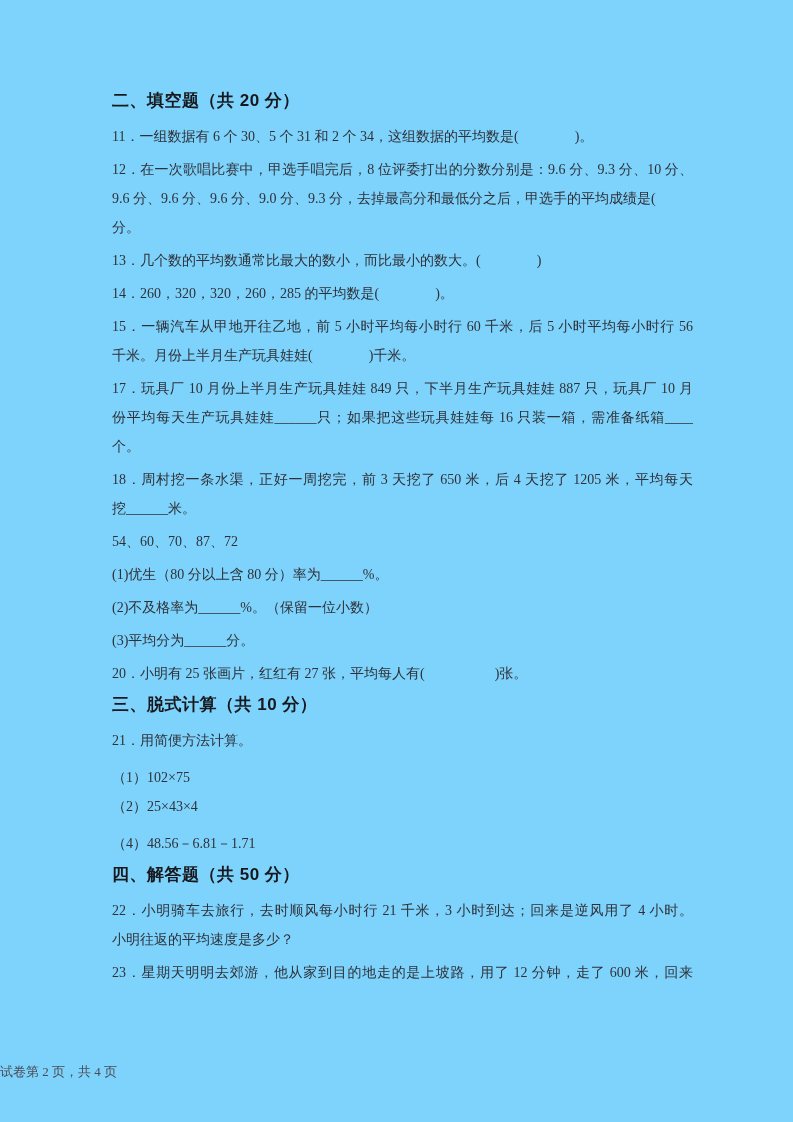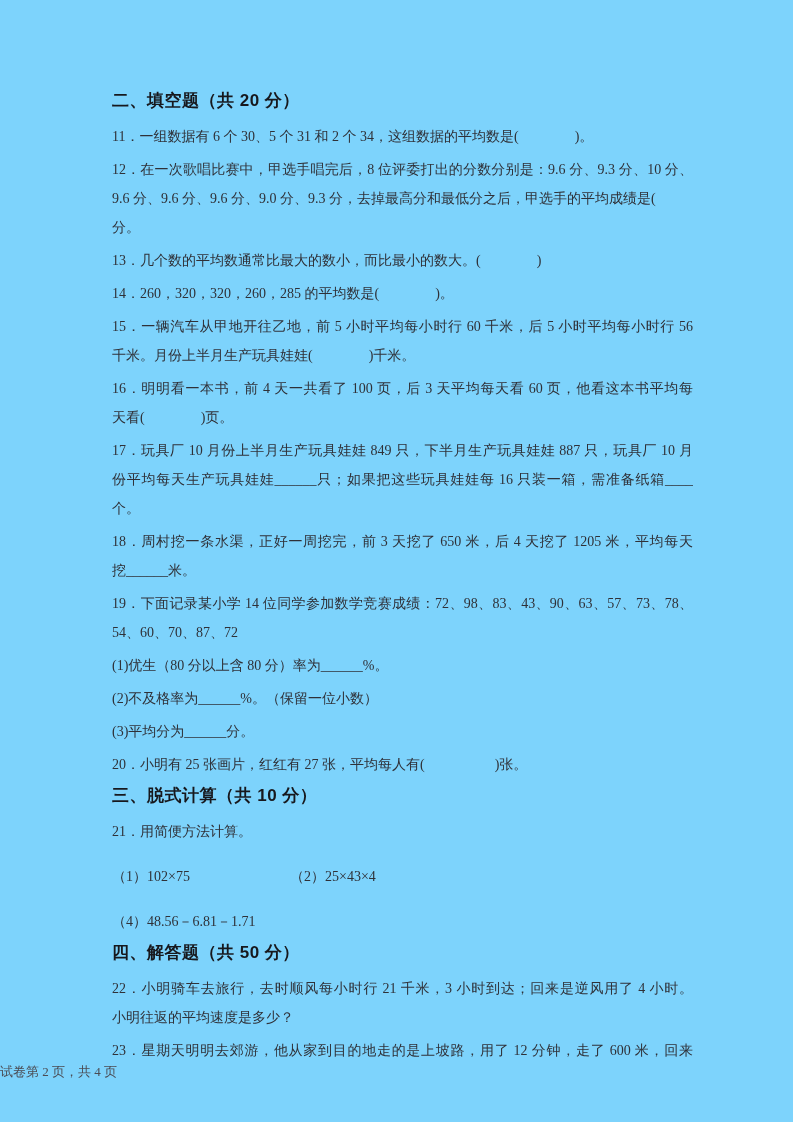--- a/index.html
+++ b/index.html
@@ -28,21 +28,22 @@
     font-size: 14px; line-height: 29px;
     color: #2f3138;
     white-space: nowrap;
     overflow: hidden;
   }
   .line.j { text-align: justify; text-align-last: justify; }
   .calc-row {
     display: flex;
     font-size: 14px; line-height: 29px;
     color: #2f3138;
-    margin: 16px 0 4px 0;
+    margin: 8px 0 4px 0;
+    flex-direction: column;
   }
   .calc-row .c1 { width: 178px; flex: 0 0 auto; }
   .calc-row .c2 { flex: 1 1 auto; }
   .footer {
     position: absolute; top: 1063px; left: 0; width: 100%;
     text-align: left;
     font-size: 13px; line-height: 18px;
     color: #4b4c54;
   }
 </style>
@@ -70,38 +71,33 @@
 
     <div class="q">
       <div class="line">14．260，320，320，260，285 的平均数是(　　　　)。</div>
     </div>
 
     <div class="q">
       <div class="line j">15．一辆汽车从甲地开往乙地，前 5 小时平均每小时行 60 千米，后 5 小时平均每小时行 56</div>
       <div class="line">千米。月份上半月生产玩具娃娃(　　　　)千米。</div>
     </div>
 
-    <div class="q">
-      <div class="line j">16．明明看一本书，前 4 天一共看了 100 页，后 3 天平均每天看 60 页，他看这本书平均每</div>
-      <div class="line">天看(　　　　)页。</div>
-    </div>
 
     <div class="q">
       <div class="line j">17．玩具厂 10 月份上半月生产玩具娃娃 849 只，下半月生产玩具娃娃 887 只，玩具厂 10 月</div>
       <div class="line j">份平均每天生产玩具娃娃______只；如果把这些玩具娃娃每 16 只装一箱，需准备纸箱____</div>
       <div class="line">个。</div>
     </div>
 
     <div class="q">
       <div class="line j">18．周村挖一条水渠，正好一周挖完，前 3 天挖了 650 米，后 4 天挖了 1205 米，平均每天</div>
       <div class="line">挖______米。</div>
     </div>
 
     <div class="q">
-      <div class="line j">19．下面记录某小学 14 位同学参加数学竞赛成绩：72、98、83、43、90、63、57、73、78、</div>
       <div class="line">54、60、70、87、72</div>
     </div>
 
     <div class="q">
       <div class="line">(1)优生（80 分以上含 80 分）率为______%。</div>
     </div>
 
     <div class="q">
       <div class="line">(2)不及格率为______%。（保留一位小数）</div>
     </div>

